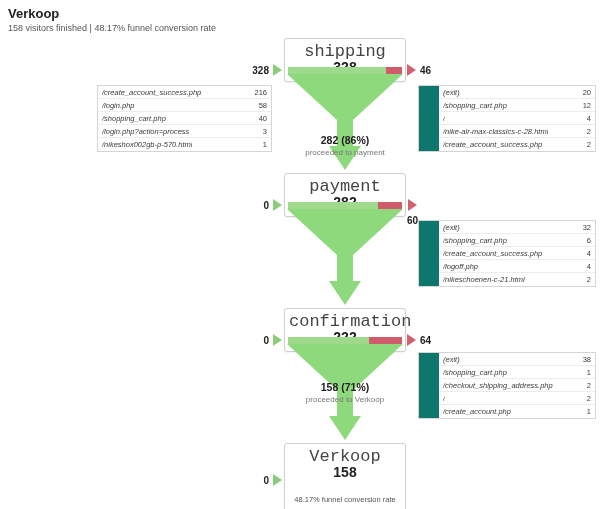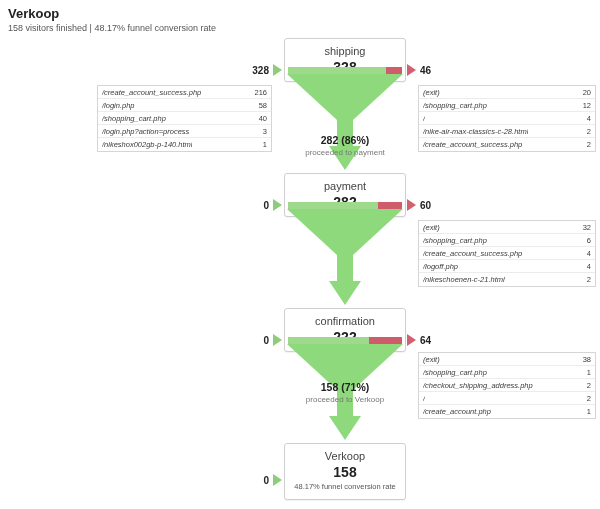--- a/index.html
+++ b/index.html
@@ -51,36 +51,37 @@
     width: 122px;
     background: #ffffff;
     border: 1px solid #cfcfcf;
     border-radius: 3px;
     box-sizing: border-box;
     text-align: center;
     padding: 6px 4px 5px 4px;
     box-shadow: 0 1px 1px rgba(0,0,0,0.05);
   }
   .step-name {
-    font-size: 11px;
+    font-size: 17px;
     color: #444444;
     line-height: 13px;
+    font-family: Liberation Mono, monospace;
   }
   .step-value {
     font-size: 14px;
     font-weight: bold;
     color: #222222;
     line-height: 17px;
     margin-top: 1px;
   }
   .step-note {
     font-size: 7.5px;
     color: #555555;
     line-height: 10px;
-    margin-top: 1px;
+    margin-top: 14px;
   }
 
   
   .bar {
     position: absolute;
     left: 288px;
     width: 114px;
     height: 7px;
     background: #cc5566;
     border-radius: 1px;
@@ -145,21 +146,21 @@
   
   .side-table {
     position: absolute;
     border: 1px solid #d5d5d5;
     background: #0f766e;
     box-sizing: border-box;
     font-size: 7.5px;
     color: #333333;
   }
   .side-table.left  { left: 97px;  width: 175px; }
-  .side-table.right { left: 418px; width: 178px; }
+  .side-table.right { left: 418px; width: 178px; padding-left: 20px; }
   .side-row {
     display: flex;
     justify-content: space-between;
     align-items: center;
     height: 13px;
     padding: 0 4px;
     border-bottom: 1px solid #ececec;
     box-sizing: border-box;
     background: #ffffff;
   }
@@ -241,21 +242,21 @@
     </div>
     <div class="side-row">
       <span class="lbl">/shopping_cart.php</span>
       <span class="val">40</span>
     </div>
     <div class="side-row">
       <span class="lbl">/login.php?action=process</span>
       <span class="val">3</span>
     </div>
     <div class="side-row">
-      <span class="lbl">/nikeshox002gb-p-140.html</span>
+      <span class="lbl">/nikeshox002gb-p-570.html</span>
       <span class="val">1</span>
     </div>
   </div>
 
   <div class="side-table right" style="top:85px;">
     <div class="side-row">
       <span class="lbl">(exit)</span>
       <span class="val">20</span>
     </div>
     <div class="side-row">
@@ -293,21 +294,21 @@
     <div class="step-value">282</div>
   </div>
   <div class="bar" style="top:202px;">
     <div class="bar-green" style="width:79%;"></div>
     <div class="bar-red" style="width:21%;"></div>
   </div>
   <div class="entry" style="left:247px; top:199px;">
     <div class="entry-num">0</div>
     <div class="tri-right"></div>
   </div>
-  <div class="exit" style="left:407px; top:199px;">
+  <div class="exit" style="left:407px; top:199px;flex-direction:column;">
     <div class="tri-right-red"></div>
     <div class="exit-num">60</div>
   </div>
 
   <div class="side-table right" style="top:220px;">
     <div class="side-row">
       <span class="lbl">(exit)</span>
       <span class="val">32</span>
     </div>
     <div class="side-row">

